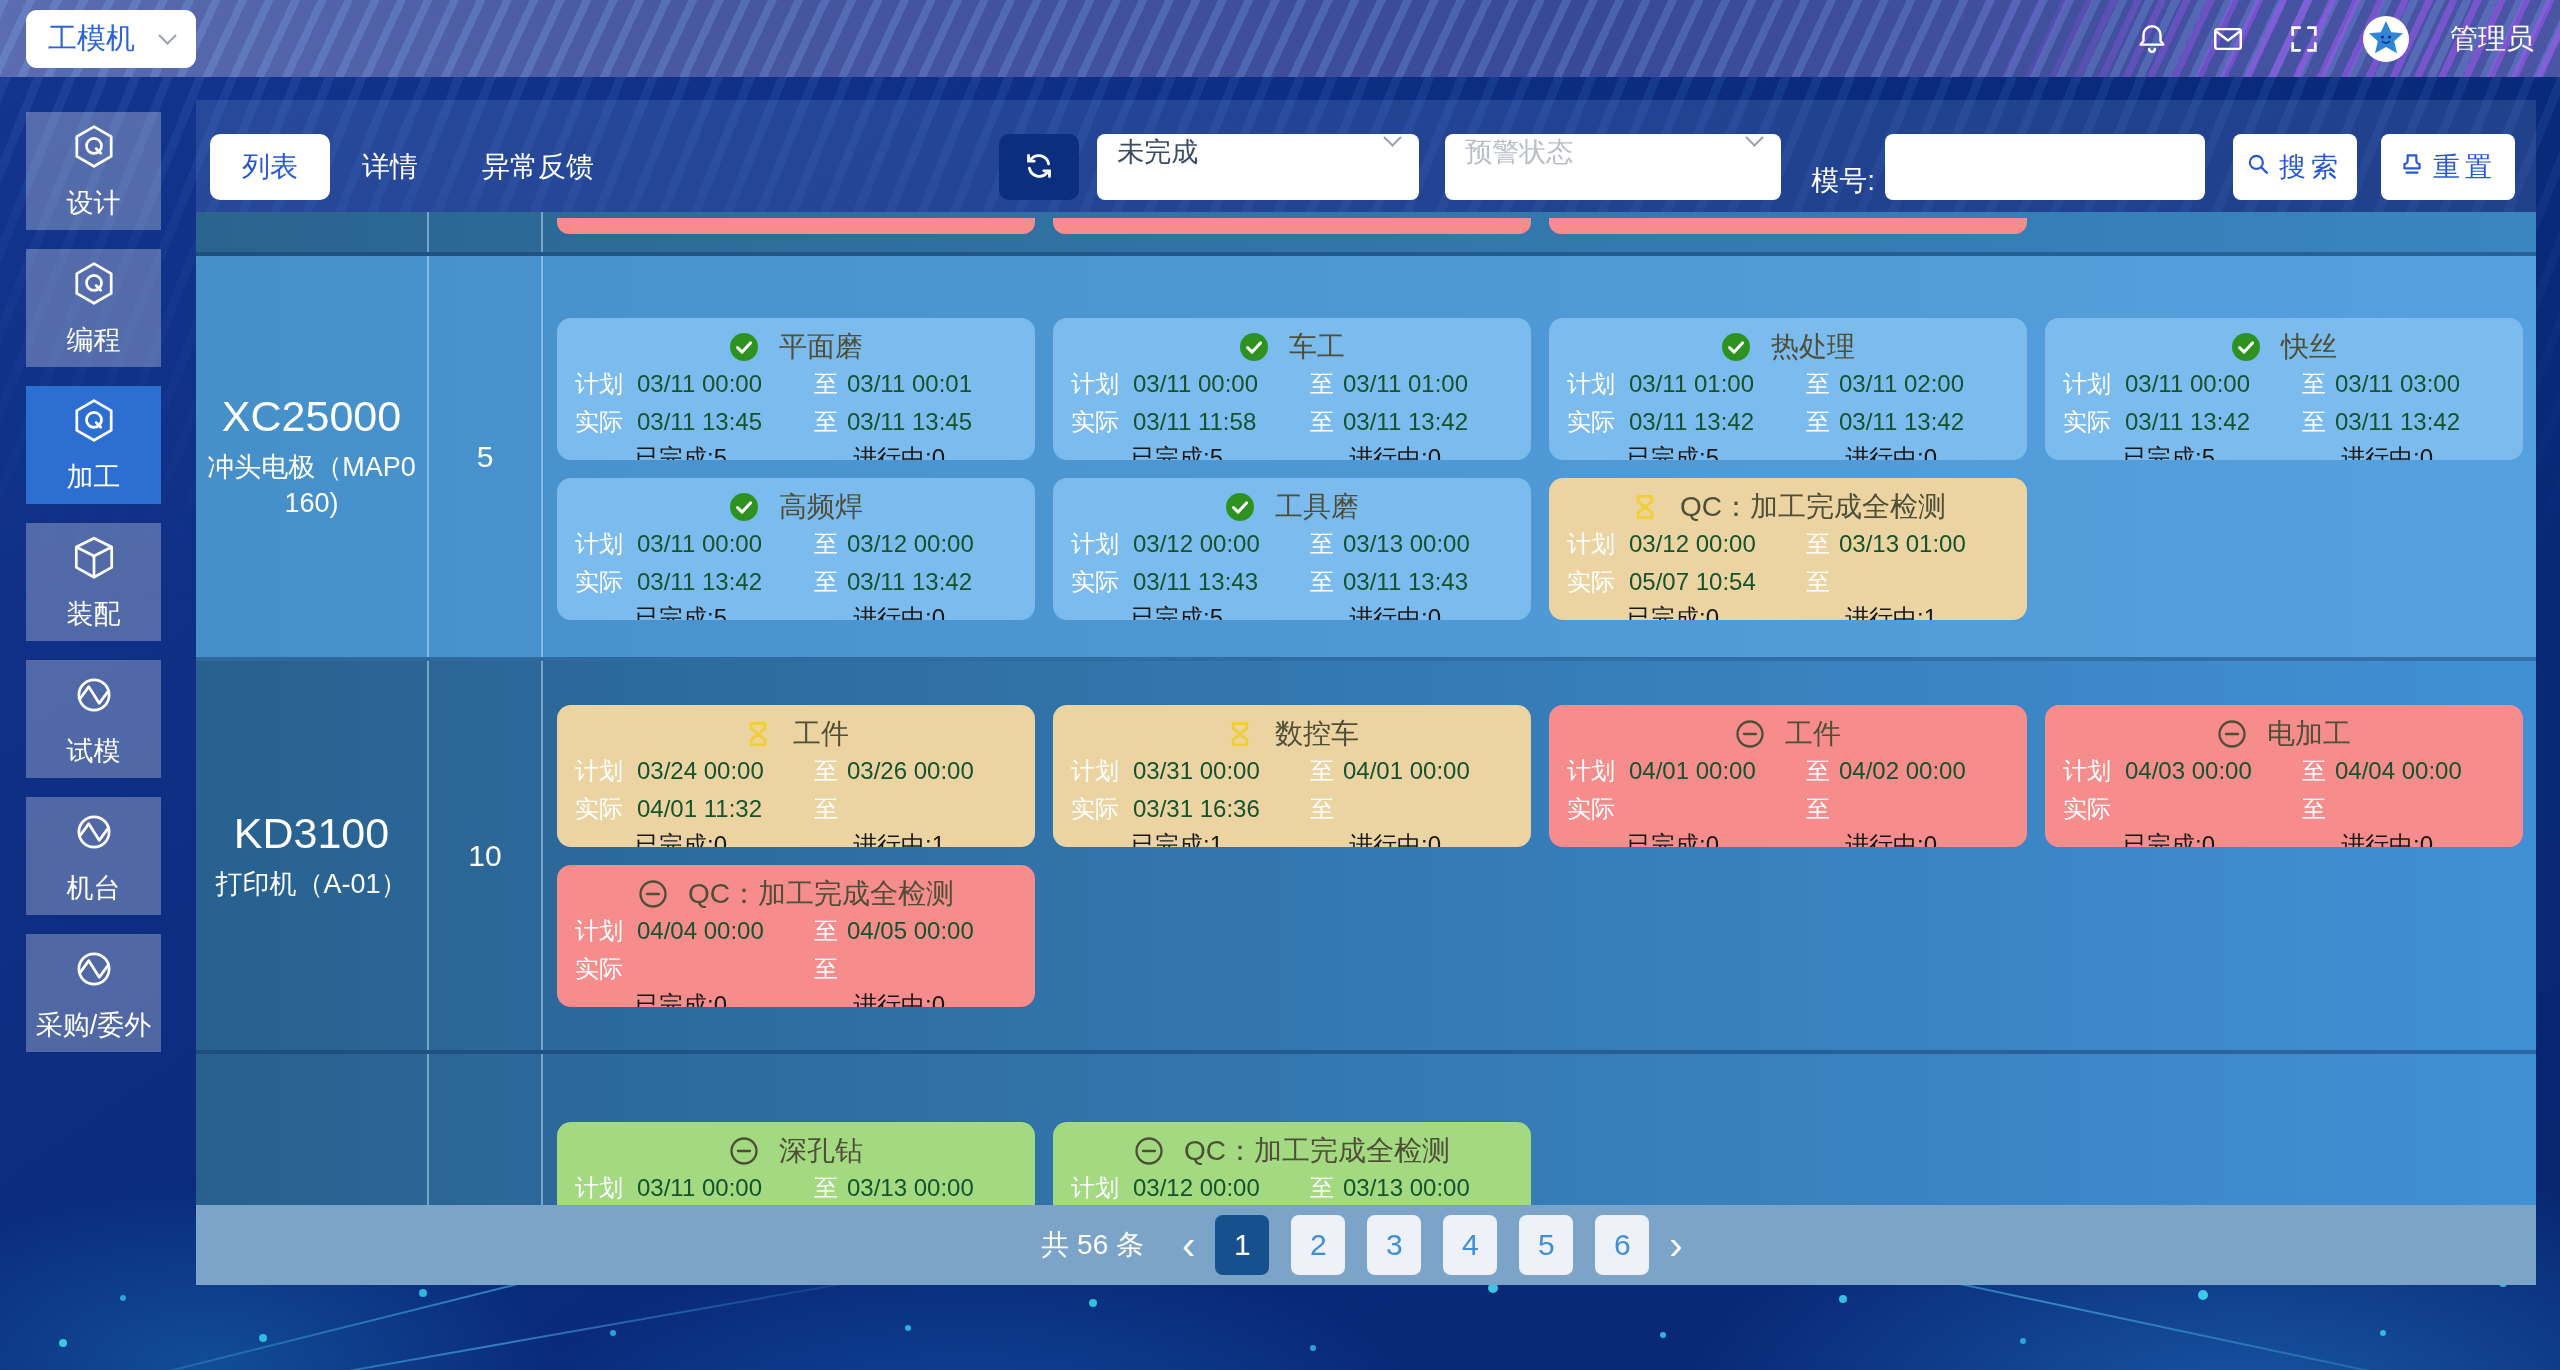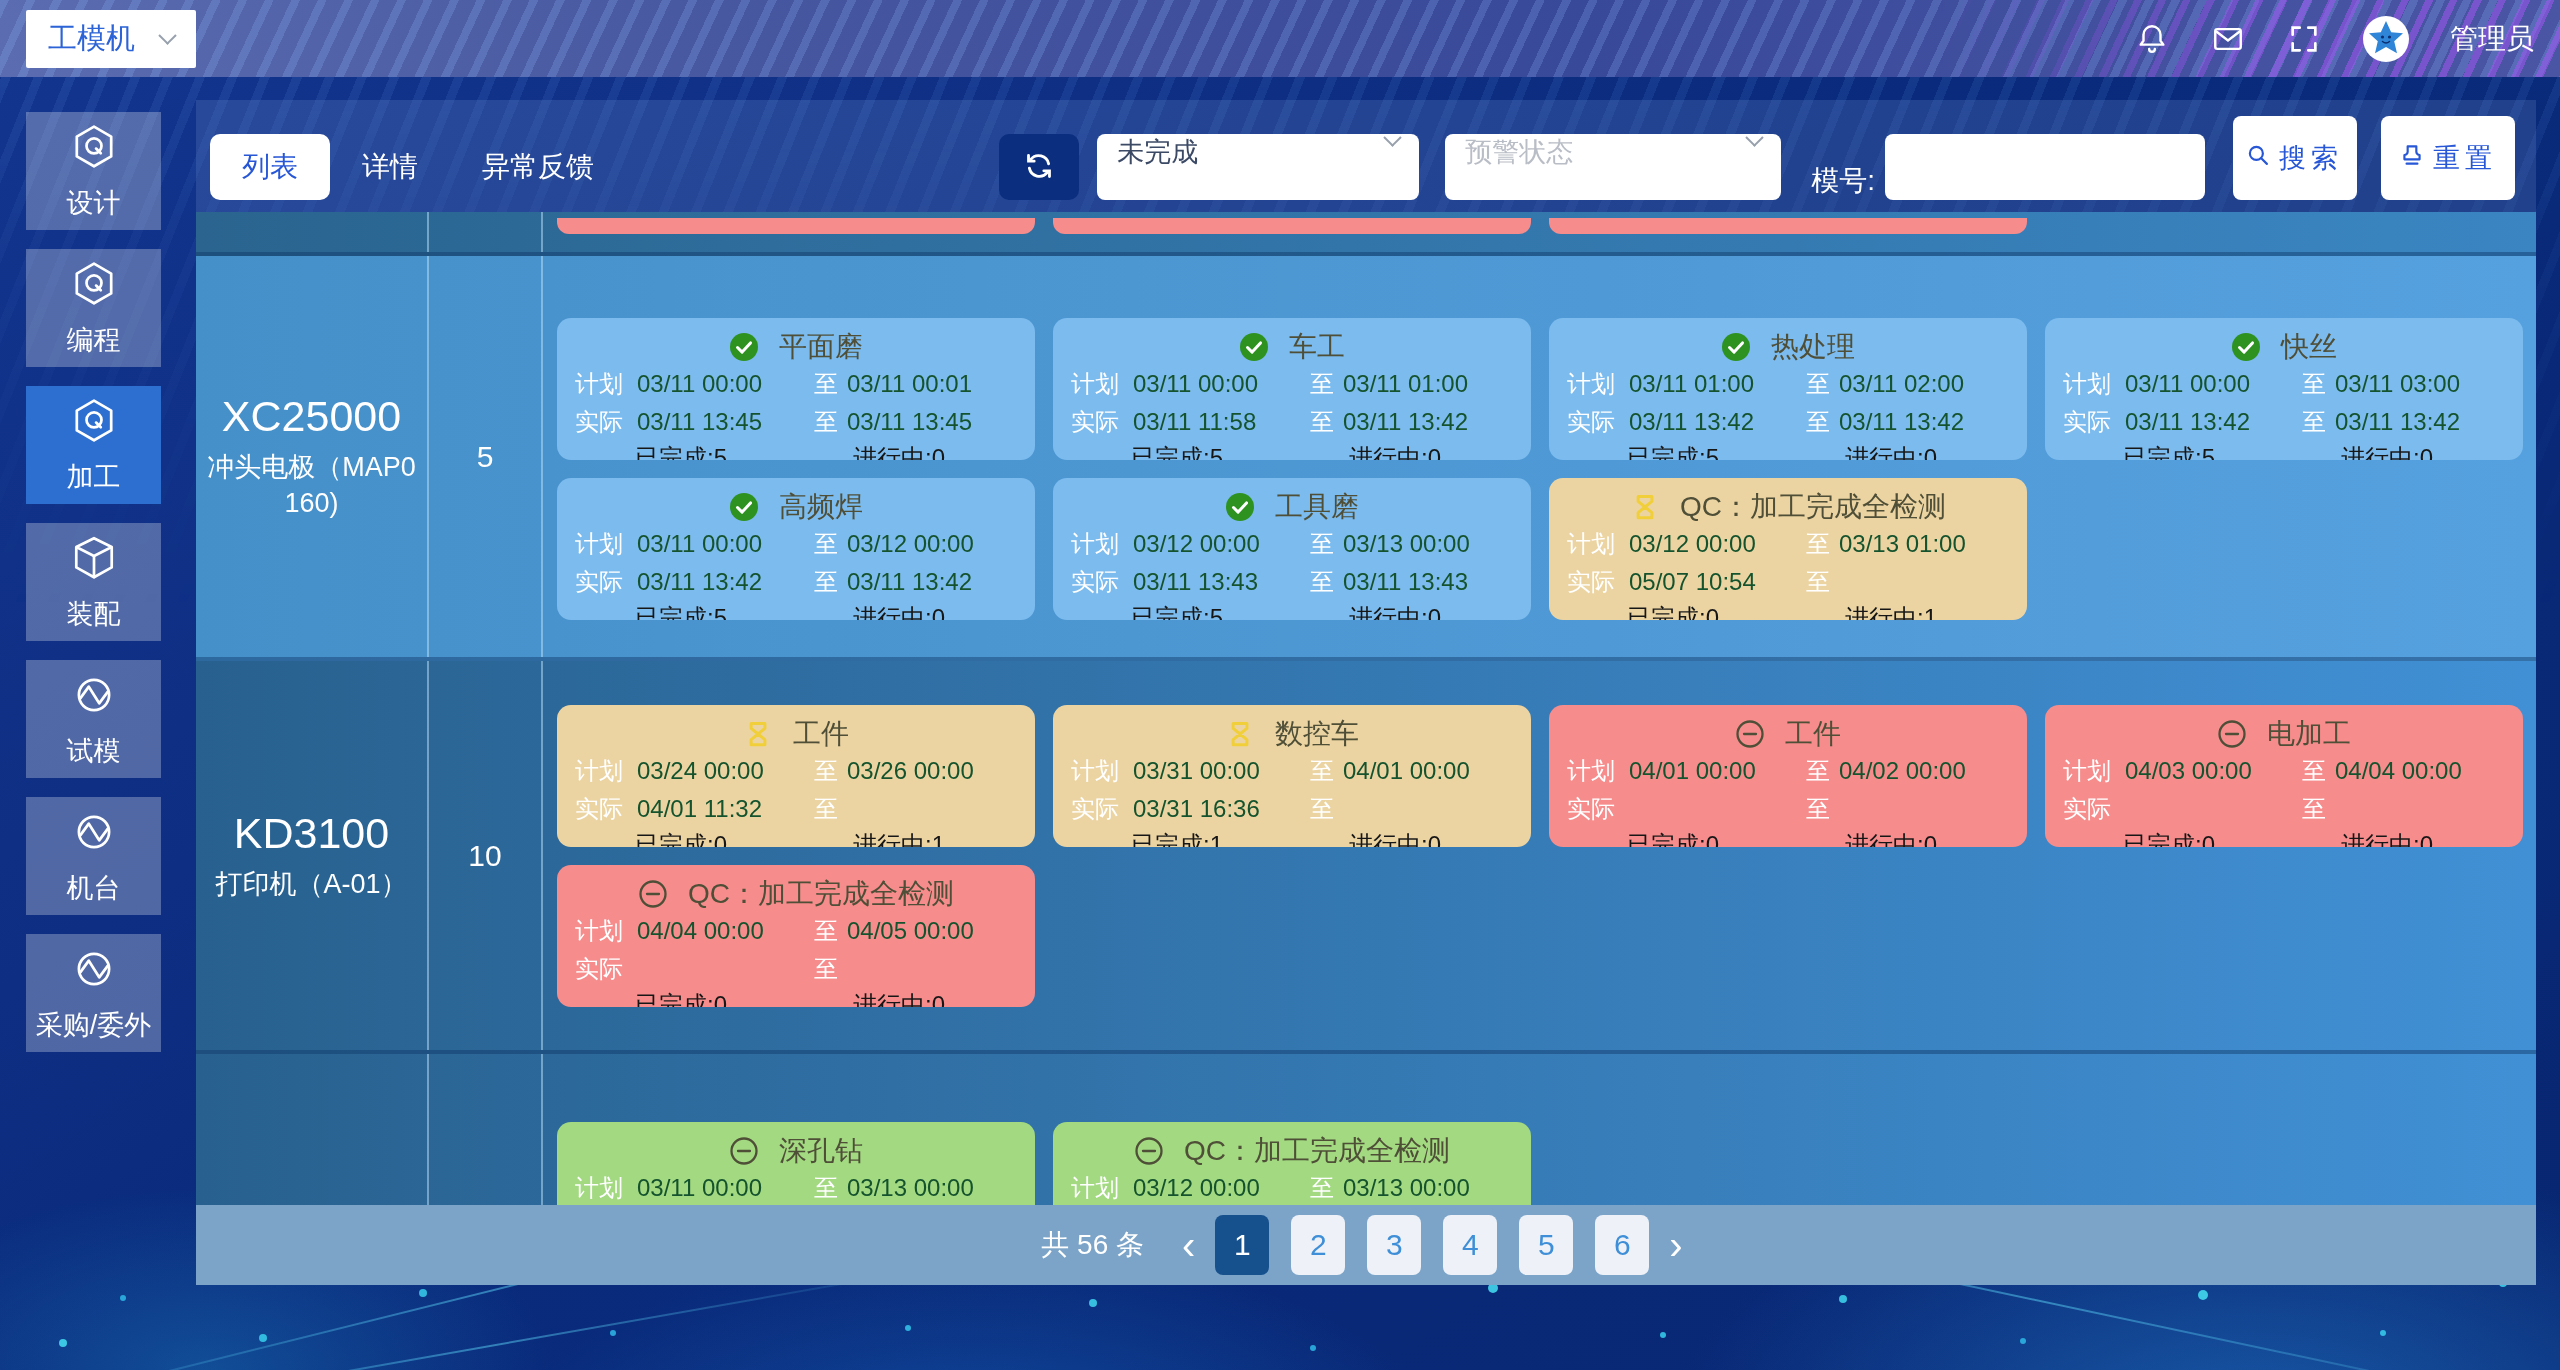--- a/index.html
+++ b/index.html
@@ -41,21 +41,21 @@
   .topbar{position:absolute;left:0;top:0;width:2560px;height:77px;z-index:20;
     display:flex;align-items:center;padding:0 26px;
     background:linear-gradient(90deg,#5b6cb0 0%,#46569f 30%,#39499a 62%,#4a56a4 100%);}
   .topbar::before{content:"";position:absolute;inset:0;pointer-events:none;
     background:repeating-linear-gradient(115deg,rgba(140,185,255,.22) 0 8px,transparent 8px 24px);}
   .topbar::after{content:"";position:absolute;right:0;top:0;bottom:0;width:620px;pointer-events:none;
     background:repeating-linear-gradient(115deg,rgba(168,85,247,.5) 0 7px,transparent 7px 22px);
     -webkit-mask-image:linear-gradient(90deg,transparent,#000 55%);
             mask-image:linear-gradient(90deg,transparent,#000 55%);}
   .ws{position:relative;z-index:2;display:flex;align-items:center;gap:26px;height:58px;
-    background:#fff;border-radius:2px;padding:0 22px;cursor:pointer;}
+    background:#fff;border-radius:11px;padding:0 22px;cursor:pointer;}
   .ws-label{color:#2c63d6;font-size:29px;}
   .chev{width:13px;height:13px;border-right:2.5px solid #98a0ad;border-bottom:2.5px solid #98a0ad;
     transform:rotate(45deg) translate(-2px,-2px);}
   .top-right{position:relative;z-index:2;margin-left:auto;display:flex;align-items:center;gap:40px;}
   .tico{width:36px;height:36px;display:flex;align-items:center;justify-content:center;cursor:pointer;}
   .tico svg{width:34px;height:34px;}
   .avatar{width:48px;height:48px;border-radius:50%;overflow:hidden;cursor:pointer;}
   .avatar svg{width:48px;height:48px;display:block;}
   .uname{color:#fff;font-size:28px;}
 
@@ -84,21 +84,21 @@
   .refresh-btn svg{width:34px;height:34px;}
   .sel{height:66px;background:#fff;border-radius:8px;display:flex;
     justify-content:space-between;padding:0 20px;cursor:pointer;}
   .sel .sel-text{font-size:27px;color:#3c4a66;}
   .sel.ph .sel-text{color:#b9bdc6;}
   .sel1{width:322px;margin-right:26px;}
   .sel2{width:336px;margin-right:30px;}
   .f-label{color:#fff;font-size:28px;margin-right:10px;white-space:nowrap;}
   .f-input{width:320px;height:66px;border:none;border-radius:8px;background:#fff;margin-right:28px;
     font-size:27px;padding:0 18px;font-family:inherit;color:#333;outline:none;}
-  .w-btn{height:84px;border:none;border-radius:8px;background:#fff;color:#2757d6;font-size:27px;
+  .w-btn{height:66px;border:none;border-radius:8px;background:#fff;color:#2757d6;font-size:27px;
     display:flex;align-items:center;justify-content:center;gap:8px;cursor:pointer;
     font-family:inherit;letter-spacing:5px;}
   .w-btn svg{width:26px;height:26px;flex:none;}
   .search-btn{width:124px;margin-right:24px;padding-left:4px;}
   .reset-btn{width:134px;}
 
   
   .table{position:absolute;left:0;right:0;top:112px;bottom:0;overflow:hidden;}
   .t-row{display:flex;border-bottom:4px solid rgba(16,56,104,.45);}
   .t-row.partial{height:44px;background:linear-gradient(90deg,#2a648f 0%,#2f6f9f 30%,#3a85c2 100%);}

